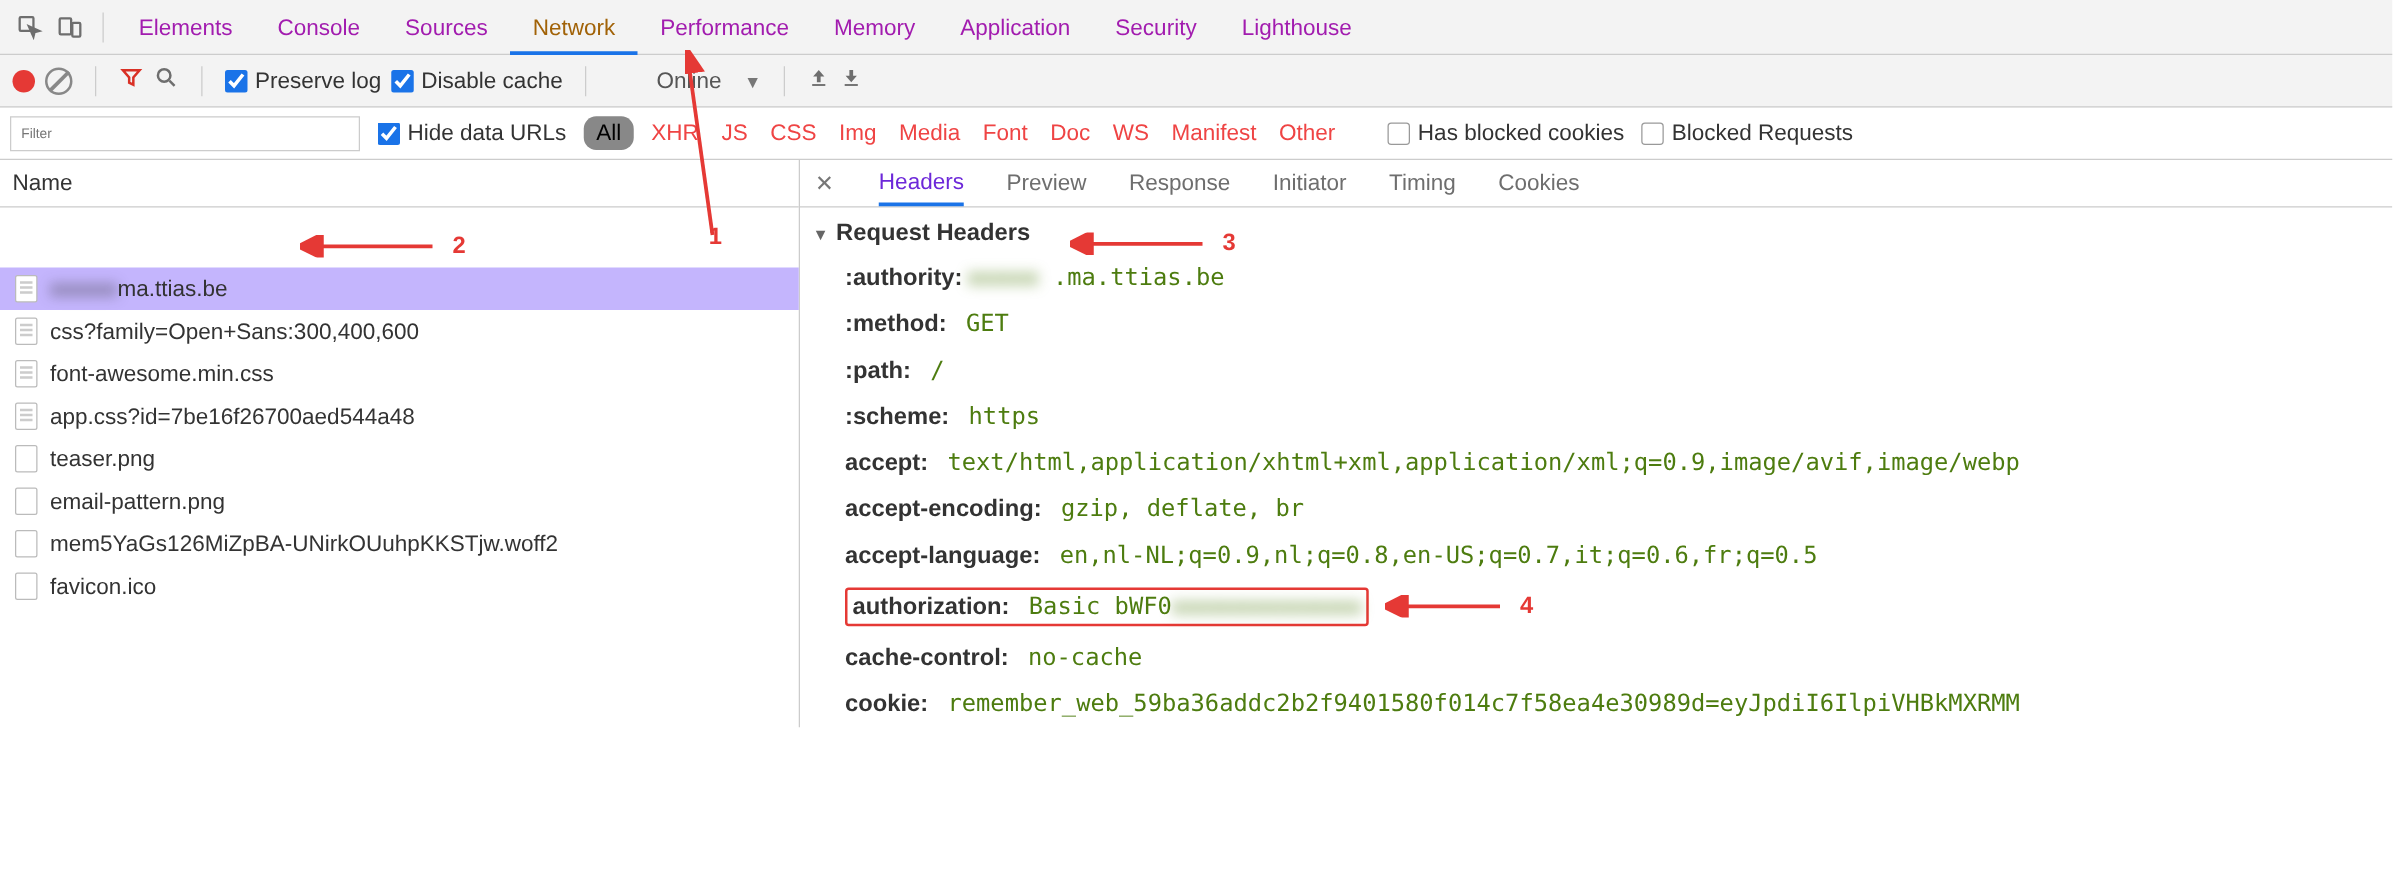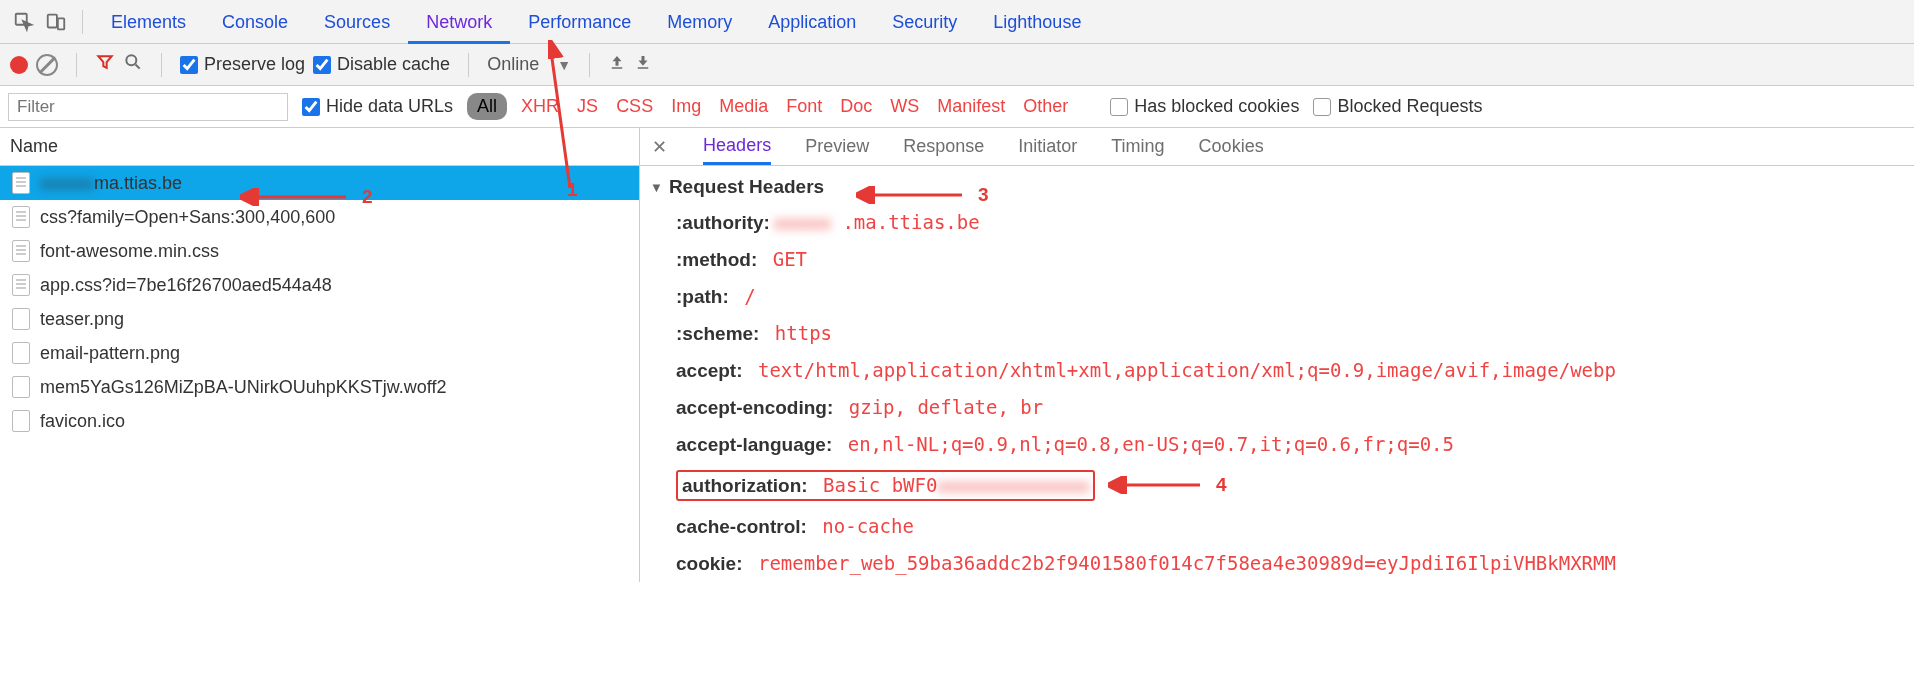--- a/index.html
+++ b/index.html
@@ -1,54 +1,54 @@
 <!DOCTYPE html>
 <html><head>
 <meta charset="utf-8">
 <style>
 * { margin: 0; padding: 0; box-sizing: border-box; font-family: -apple-system, BlinkMacSystemFont, "Segoe UI", Helvetica, Arial, sans-serif; }
 body { background: #fff; font-size: 18px; color: #333; width: 1914px; }
 .topbar { display: flex; align-items: center; height: 44px; border-bottom: 1px solid #ccc; background: #f3f3f3; padding: 0 8px; }
 .topbar .icon-btn { width: 32px; height: 32px; display: flex; align-items: center; justify-content: center; color: #6e6e6e; cursor: pointer; }
 .divider-v { width: 1px; height: 24px; background: #ccc; margin: 0 10px; }
 .tabs { display: flex; align-items: stretch; height: 100%; }
-.tab { padding: 0 18px; display: flex; align-items: center; color: #1d4ed8; cursor: pointer; position: relative; height: 44px; }
-.tab.active { color: #6d28d9; }
+.tab { padding: 0 18px; display: flex; align-items: center; color: #a21caf; cursor: pointer; position: relative; height: 44px; }
+.tab.active { color: #a16207; }
 .tab.active::after { content: ""; position: absolute; bottom: 0; left: 0; right: 0; height: 3px; background: #1a73e8; }
 .toolbar { display: flex; align-items: center; height: 42px; border-bottom: 1px solid #ccc; background: #f3f3f3; padding: 0 10px; gap: 8px; }
 .record-dot { width: 18px; height: 18px; background: #e53935; border-radius: 50%; }
 .block-icon { width: 22px; height: 22px; border: 2.5px solid #888; border-radius: 50%; position: relative; }
 .block-icon::after { content:""; position:absolute; width:2.5px; height:22px; background:#888; transform:rotate(45deg); left:8px; top:-2px; }
 .funnel { color:#d93025; }
 .chk { display: flex; align-items: center; gap: 6px; cursor: pointer; }
 .chk input { width: 18px; height: 18px; accent-color: #1a73e8; }
-.throttle { display:flex; align-items:center; gap:18px; color:#555; }
+.throttle { display:flex; align-items:center; gap:18px; color:#555;margin-left:38px; }
 .chev { color:#777; font-size:14px; }
 .filterbar { display:flex; align-items:center; height:42px; border-bottom:1px solid #ccc; padding:0 8px; gap:14px; }
-.filter-input { width:280px; height:28px; border:1px solid #ccc; padding:0 8px; font-size:17px; color:#7f1d1d; }
+.filter-input { width:280px; height:28px; border:1px solid #ccc; padding:0 8px; font-size:11px; color:#7f1d1d; }
 .pill { background:#888; color:#000000; border-radius:10px; padding:3px 10px; font-size:18px; }
 .type-link { color:#ef4444; cursor:pointer; }
 .empty-box { display:inline-block; width:18px; height:18px; border:1.5px solid #999; border-radius:3px; vertical-align:middle; margin-right:6px; }
 .content { display:flex; width:100%; }
 .left { width:640px; border-right:1px solid #ccc; }
 .table-header { height:38px; border-bottom:1px solid #ccc; display:flex; align-items:center; padding:0 10px; font-weight:400; }
 .row { display:flex; align-items:center; height:34px; padding:0 12px; gap:10px; cursor:pointer; }
-.row.selected { background:#0ea5e9; }
+.row.selected { background:#c4b5fd;margin-top:48px; }
 .file-icon { width:18px; height:22px; border:1.5px solid #bbb; background:#fff; border-radius:2px; position:relative; flex-shrink:0; }
 .file-icon.lines::before { content:""; position:absolute; top:4px; left:3px; right:3px; height:2px; background:#ccc; box-shadow:0 4px 0 #ccc, 0 8px 0 #ccc; }
 .right { flex:1; overflow:hidden; }
 .detail-tabs { display:flex; align-items:center; height:38px; border-bottom:1px solid #ccc; padding:0 6px; gap:30px; }
 .close-x { color:#777; cursor:pointer; padding:0 6px; }
 .dtab { color:#6e6e6e; cursor:pointer; height:100%; display:flex; align-items:center; }
 .dtab.active { color:#6d28d9; border-bottom:3px solid #1a73e8; }
 .section-head { display:flex; align-items:center; gap:6px; padding:10px 10px 6px; font-weight:700; font-size:19px; }
 .section-head .tri { font-size:13px; color:#666; }
 .hdr-line { padding:7px 10px 7px 36px; font-size:19px; white-space:nowrap; overflow:hidden; }
 .hdr-line .k { font-weight:700; }
-.hdr-line .v { font-family: ui-monospace, SFMono-Regular, Menlo, Consolas, monospace; color:#ef4444; margin-left:4px; }
+.hdr-line .v { font-family: ui-monospace, SFMono-Regular, Menlo, Consolas, monospace; color:#4d7c0f; margin-left:4px; }
 .blur { filter: blur(5px); }
 .redbox { border:2.5px solid #e53935; border-radius:3px; padding:2px 4px; display:inline-block; }
 .arrow { position:absolute; color:#e53935; font-weight:700; font-size:20px; pointer-events:none; display:flex; align-items:center; gap:12px; }
 .arrow svg { display:block; }
 .anno-num { color:#e53935; font-weight:700; font-size:19px; }
 </style>
 </head>
 <body>
 
 <div class="topbar" style="position:relative;">

